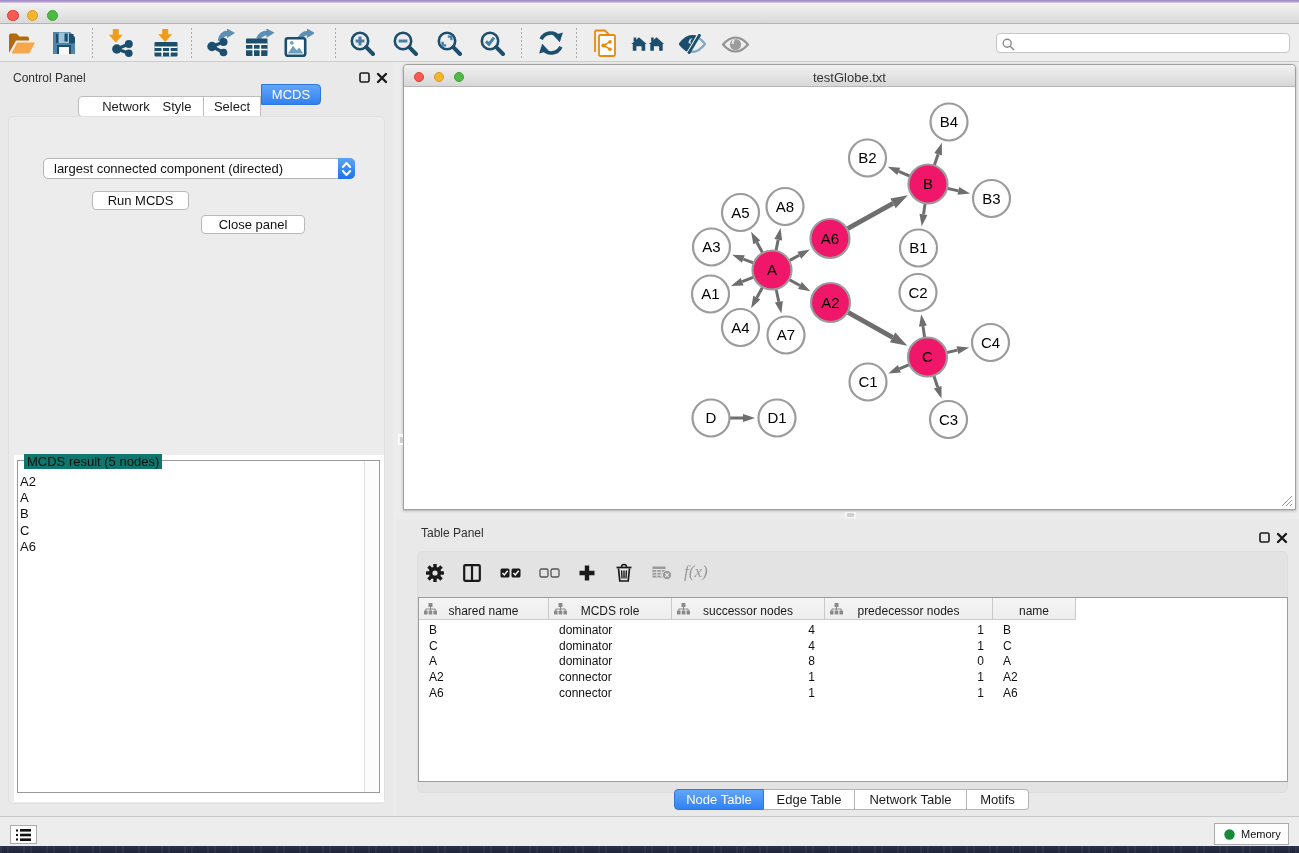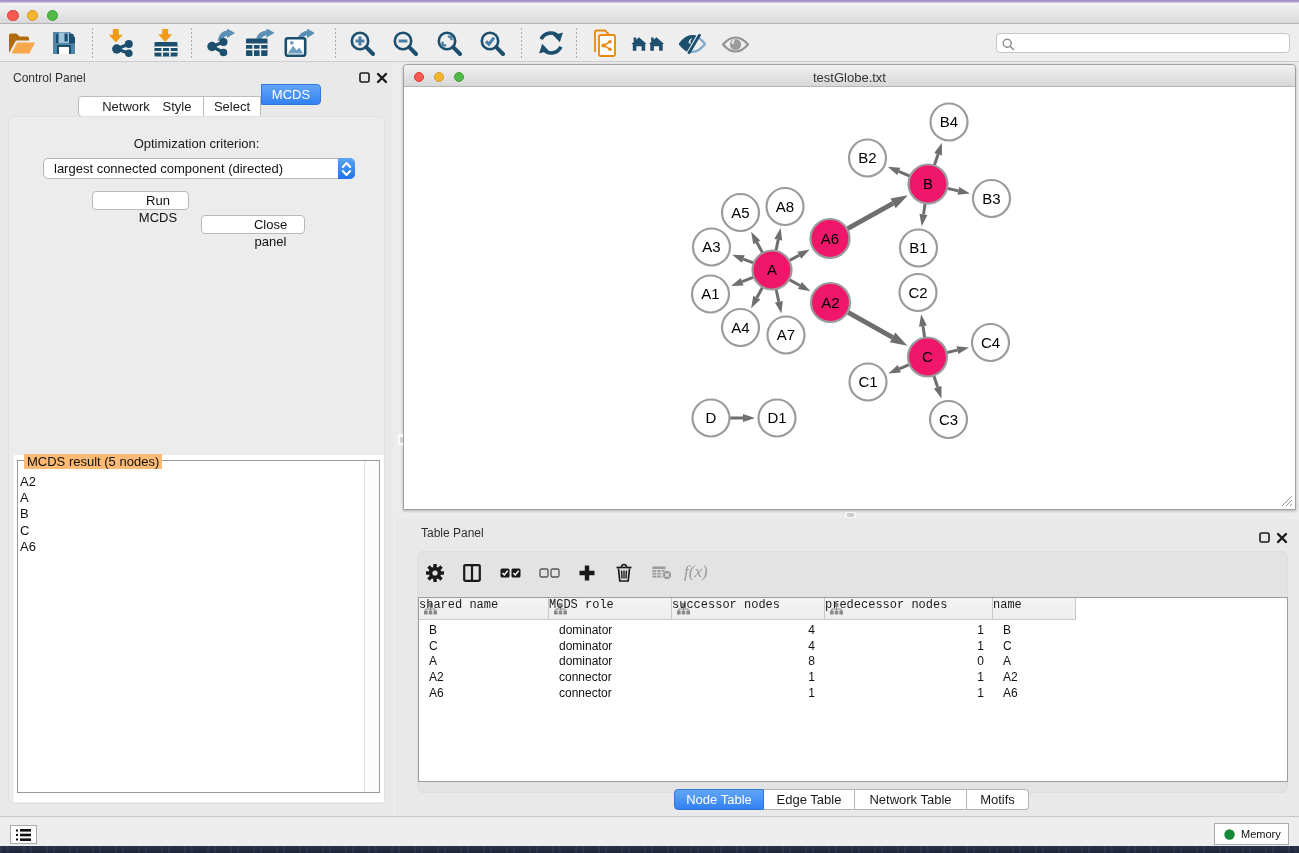--- a/index.html
+++ b/index.html
@@ -26,44 +26,44 @@
 
 
 #cpanel { left:0; top:62px; width:393px; height:754px; background:#e9e9e9; }
 #cpanel-title { left:13px; top:9px; font-size:12px; color:#303030; }
 .tab { position:absolute; height:21px; background:#ffffff; border:1px solid #bcbcbc; font-size:13px; color:#1a1a1a; text-align:center; line-height:20px; border-left:none; }
 .tab.sel { background:linear-gradient(#62a6f9,#3181f1); color:#ffffff; border:1px solid #3077d8; }
 #cp-inner { left:8px; top:54px; width:377px; height:688px; background:#ececec; border:1px solid #e0e0e0; border-radius:5px; }
 #optlabel { left:0px; top:74px; width:393px; text-align:center; font-size:13px; color:#1a1a1a; }
 #combo { left:43px; top:96px; width:312px; height:21px; background:#ffffff; border:1px solid #b5b5b5; border-radius:5px; font-size:13px; color:#111; line-height:19px; padding-left:10px; }
 #combo .spin { position:absolute; right:-1px; top:-1px; width:17px; height:21px; border-radius:0 5px 5px 0; background:linear-gradient(#5ba4f9 , #1f71ee); }
-.btn { position:absolute; height:19px; background:#ffffff; border:1px solid #b9b9b9; border-radius:4px; font-size:13px; color:#111; text-align:center; line-height:17px;padding-left:35px; }
+.btn { position:absolute; height:19px; background:#ffffff; border:1px solid #b9b9b9; border-radius:4px; font-size:13px; color:#111; text-align:center; line-height:17px; }
 #runbtn { left:92px; top:129px; width:97px; }
 #closebtn { left:201px; top:129px; width:104px;margin-top:24px; }
 #resultpanel { left:14px; top:393px; width:370px; height:347px; background:#ffffff; }
 #fieldset { left:17px; top:398px; width:363px; height:333px; border:1px solid #9a9a9a; }
-#fieldlegend { left:24px; top:392px; background:#fdba74; padding:0 3px; font-size:13px; color:#111; }
+#fieldlegend { left:24px; top:392px; background:#0f766e; padding:0 3px; font-size:13px; color:#111; }
 #mcdslist { left:20px; top:412px; font-size:13px; color:#111; line-height:16.2px; }
 #listscroll { left:364px; top:399px; width:15px; height:331px; background:#fcfcfc; border-left:1px solid #e2e2e2; }
 
 
 #netwin { left:403px; top:64px; width:893px; height:446px; background:#ffffff; border:1px solid #9f9f9f; border-radius:4px 4px 0 0; box-shadow:0 1px 3px rgba(0,0,0,0.25); }
 #nw-title { left:0; top:0; width:100%; height:22px; background:linear-gradient(#f1f1f1,#d7d7d7); border-bottom:1px solid #b6b6b6; border-radius:4px 4px 0 0; }
 #nw-title .t1 { left:9.5px; top:6.5px; width:10px; height:10px; background:#f95a52; border:0.5px solid #da3e36; }
 #nw-title .t2 { left:29.5px; top:6.5px; width:10px; height:10px; background:#f5b52e; border:0.5px solid #d49a23; }
 #nw-title .t3 { left:49.5px; top:6.5px; width:10px; height:10px; background:#50ba47; border:0.5px solid #3da135; }
 #nw-title .txt { width:100%; text-align:center; top:5px; font-size:13px; color:#333; position:absolute; }
 
 
 #tpanel { left:396px; top:519px; width:903px; height:297px; background:#e9e9e9; }
 #tp-title { left:25px; top:7px; font-size:12px; color:#303030; position:absolute; }
 #tp-inner { left:21px; top:32px; width:871px; height:242px; background:#e3e3e3; border:1px solid #dedede; border-radius:6px; position:absolute; }
 #tscroll { left:22px; top:78px; width:870px; height:185px; background:#ffffff; border:1px solid #9c9c9c; position:absolute; }
 .hdrcell { position:absolute; top:79px; height:22px; background:linear-gradient(#f4f4f4,#eeeeee); border-right:1px solid #c9c9c9; border-bottom:1px solid #cccccc; font-size:12px; color:#1a1a1a; }
-.hdrtxt { position:absolute; width:100%; top:0;font-family:Liberation Mono, monospace; }
+.hdrtxt { position:absolute; width:100%; text-align:center; top:6px; }
 .hico { position:absolute; left:5px; top:5px; width:13px; height:12px; }
 .rowtxt { position:absolute; font-size:12px; color:#111; }
 .btab { position:absolute; top:270px; height:21px; background:#ffffff; border:1px solid #b5b5b5; border-left:none; font-size:13px; color:#1a1a1a; text-align:center; line-height:20px; }
 .btab.sel { background:linear-gradient(#62a6f9,#3181f1); color:#ffffff; border:1px solid #3077d8; }
 
 
 #statusbar { left:0; top:816px; width:1299px; height:30px; background:#ededed; border-top:1px solid #c8c8c8; }
 #listbtn { left:10px; top:8px; width:27px; height:19px; background:#fdfdfd; border:1px solid #ababab; position:absolute; }
 #membtn { left:1214px; top:6px; width:75px; height:22px; background:#fdfdfd; border:1px solid #ababab; position:absolute; font-size:11px; color:#111; }
 #bottomstrip { left:0; top:846px; width:1299px; height:7px; background:#232940; background-image:repeating-linear-gradient(90deg, rgba(120,110,140,0.14) 0 2px, rgba(0,0,0,0) 2px 7px, rgba(90,95,130,0.18) 7px 9px, rgba(0,0,0,0) 9px 23px), linear-gradient(#2a3049,#1e2438); }
@@ -200,21 +200,20 @@
       <rect x="1" y="1" width="9" height="9" rx="1.5" fill="none" stroke="#1a1a1a" stroke-width="1.6"></rect>
     </svg>
   <svg class="abs" style="left:376px; top:10px;" width="12" height="12" viewBox="0 0 12 12">
       <path d="M2 2 L10 10 M10 2 L2 10" stroke="#1a1a1a" stroke-width="2.4" stroke-linecap="round"></path>
     </svg>
   <div class="tab" style="left:78px; top:34px; width:96px; border-left:1px solid #bcbcbc; border-radius:4px 0 0 4px;">Network</div>
   <div class="tab" style="left:151px; top:34px; width:53px;">Style</div>
   <div class="tab" style="left:204px; top:34px; width:57px;">Select</div>
   <div class="tab sel" style="left:261px; top:22px; width:60px; border-radius:0 4px 4px 0;">MCDS</div>
   <div id="cp-inner" class="abs"></div>
-  <div id="optlabel" class="abs">Optimization criterion:</div>
   <div id="combo" class="abs">largest connected component (directed)<span class="spin">
         <svg style="position:absolute;left:3px;top:3px;" width="11" height="16" viewBox="0 0 11 16">
           <path d="M1.8 6 L5.5 2 L9.2 6 M1.8 10 L5.5 14 L9.2 10" stroke="#ffffff" stroke-width="2" fill="none" stroke-linecap="round" stroke-linejoin="round"></path>
         </svg>
       </span></div>
   <div id="runbtn" class="btn">Run MCDS</div>
   <div id="closebtn" class="btn">Close panel</div>
   <div id="resultpanel" class="abs"></div>
   <div id="fieldset" class="abs"></div>
   <div id="listscroll" class="abs"></div>

